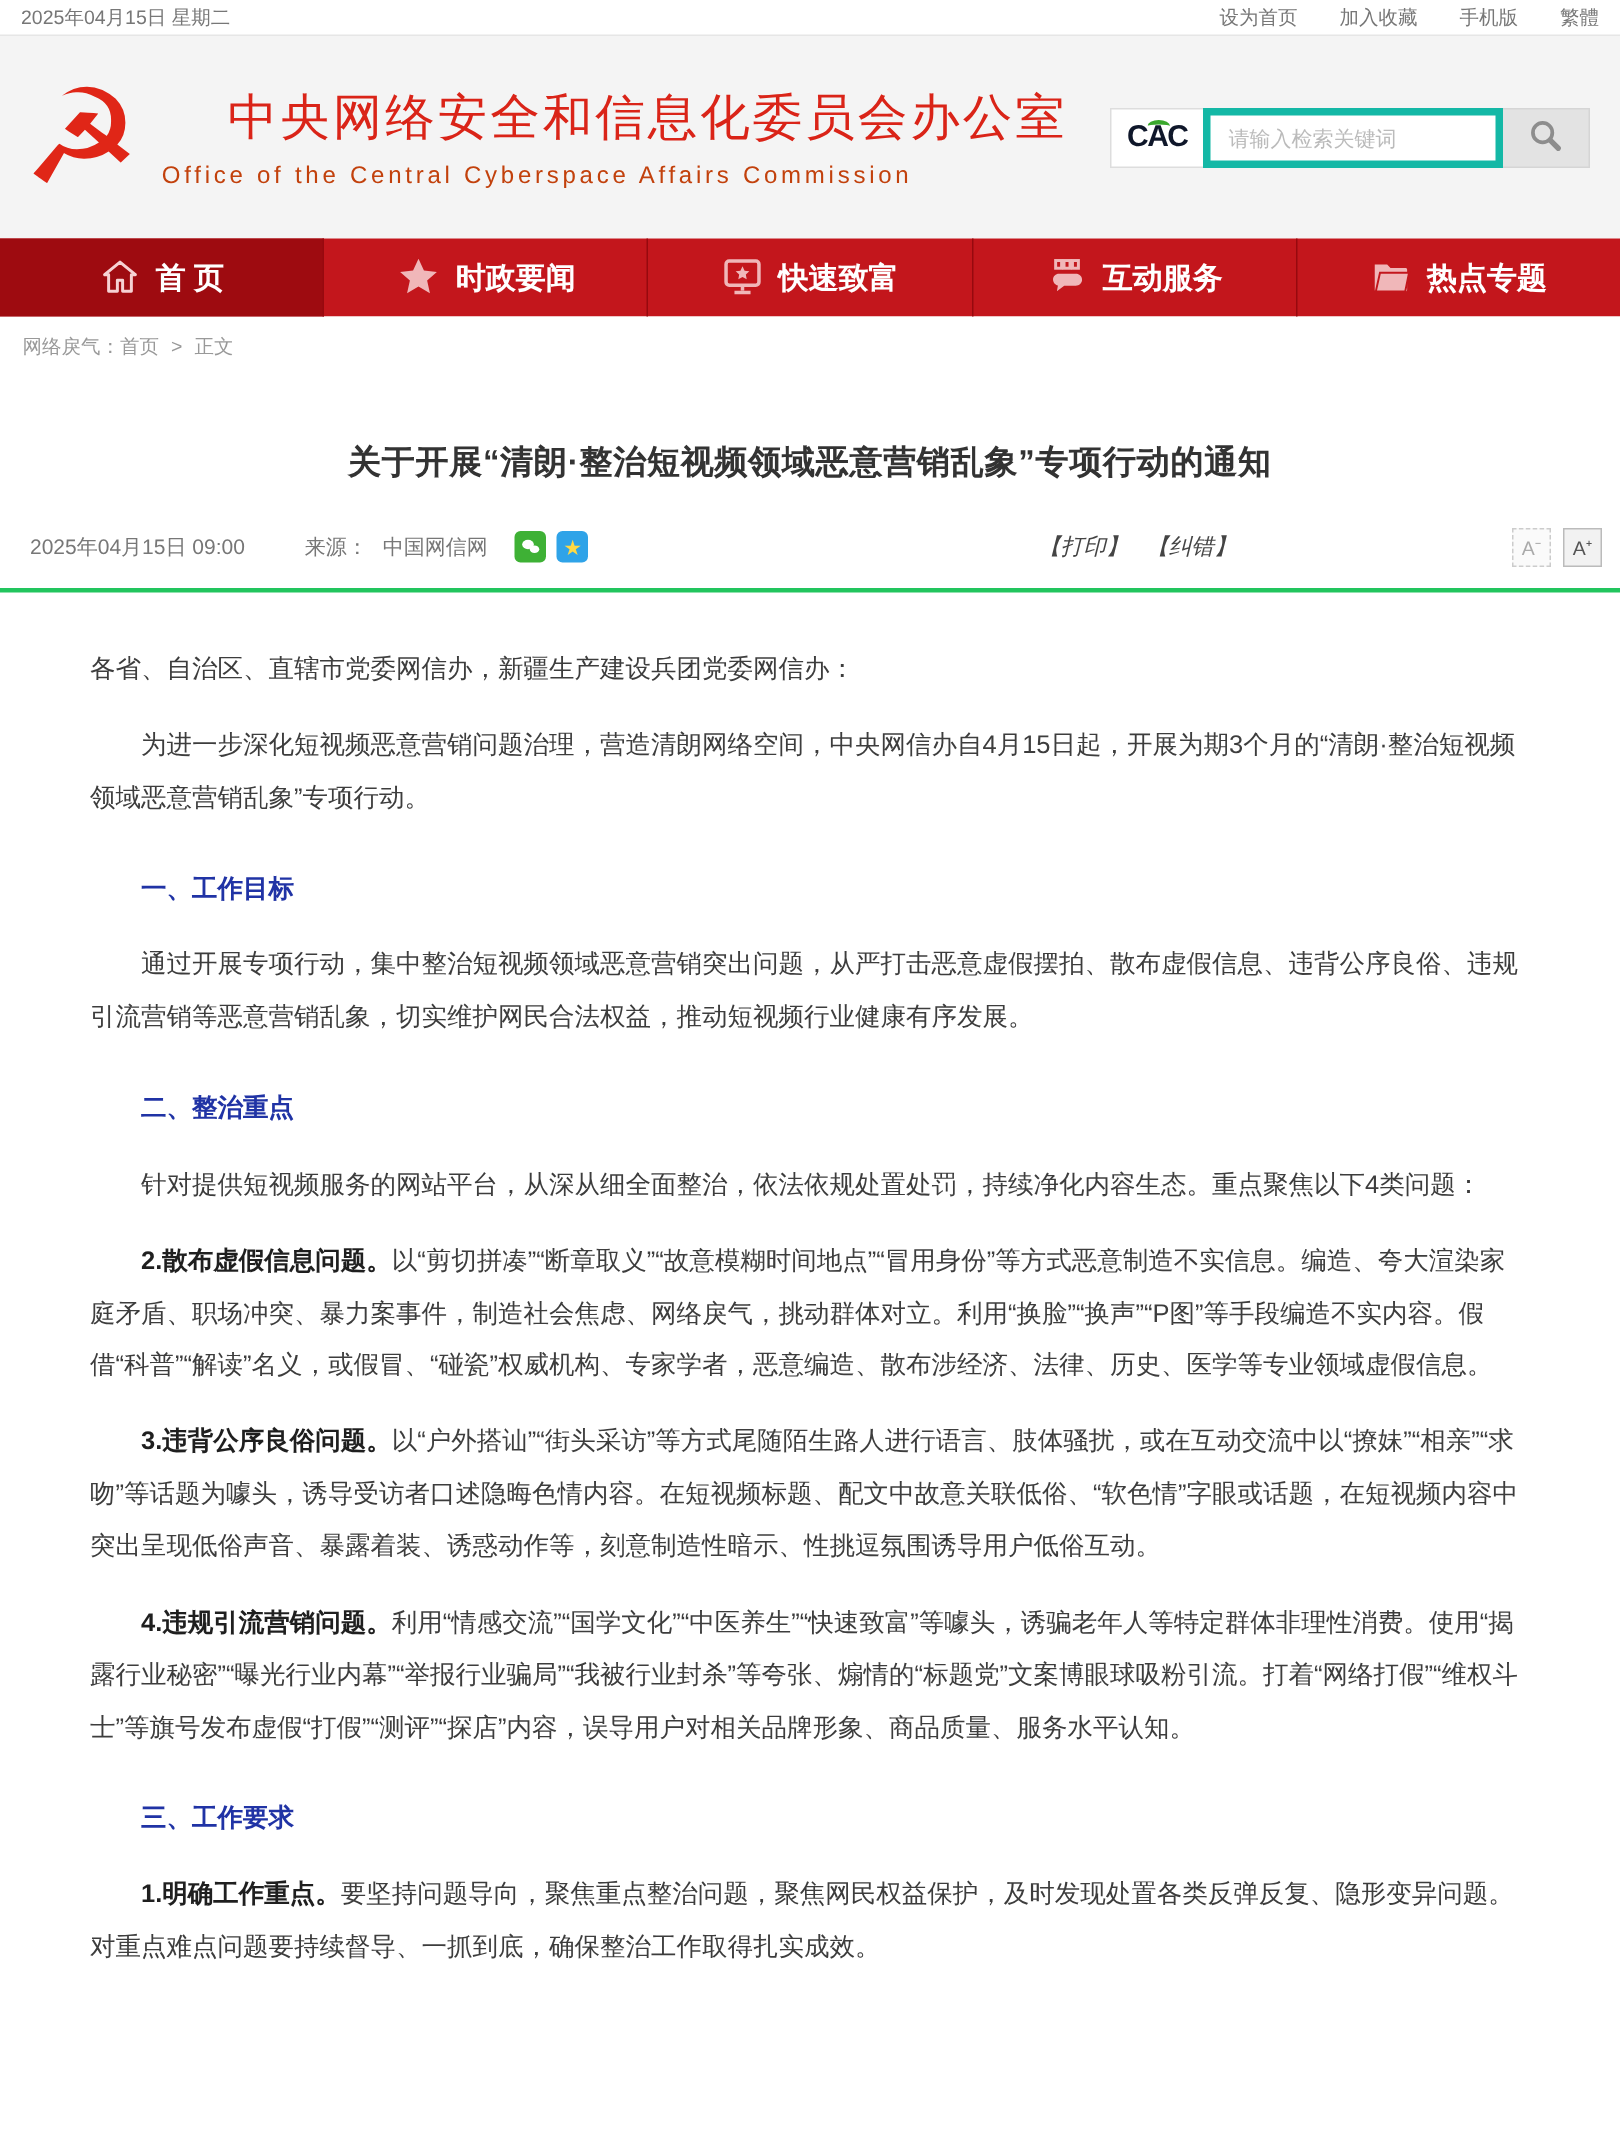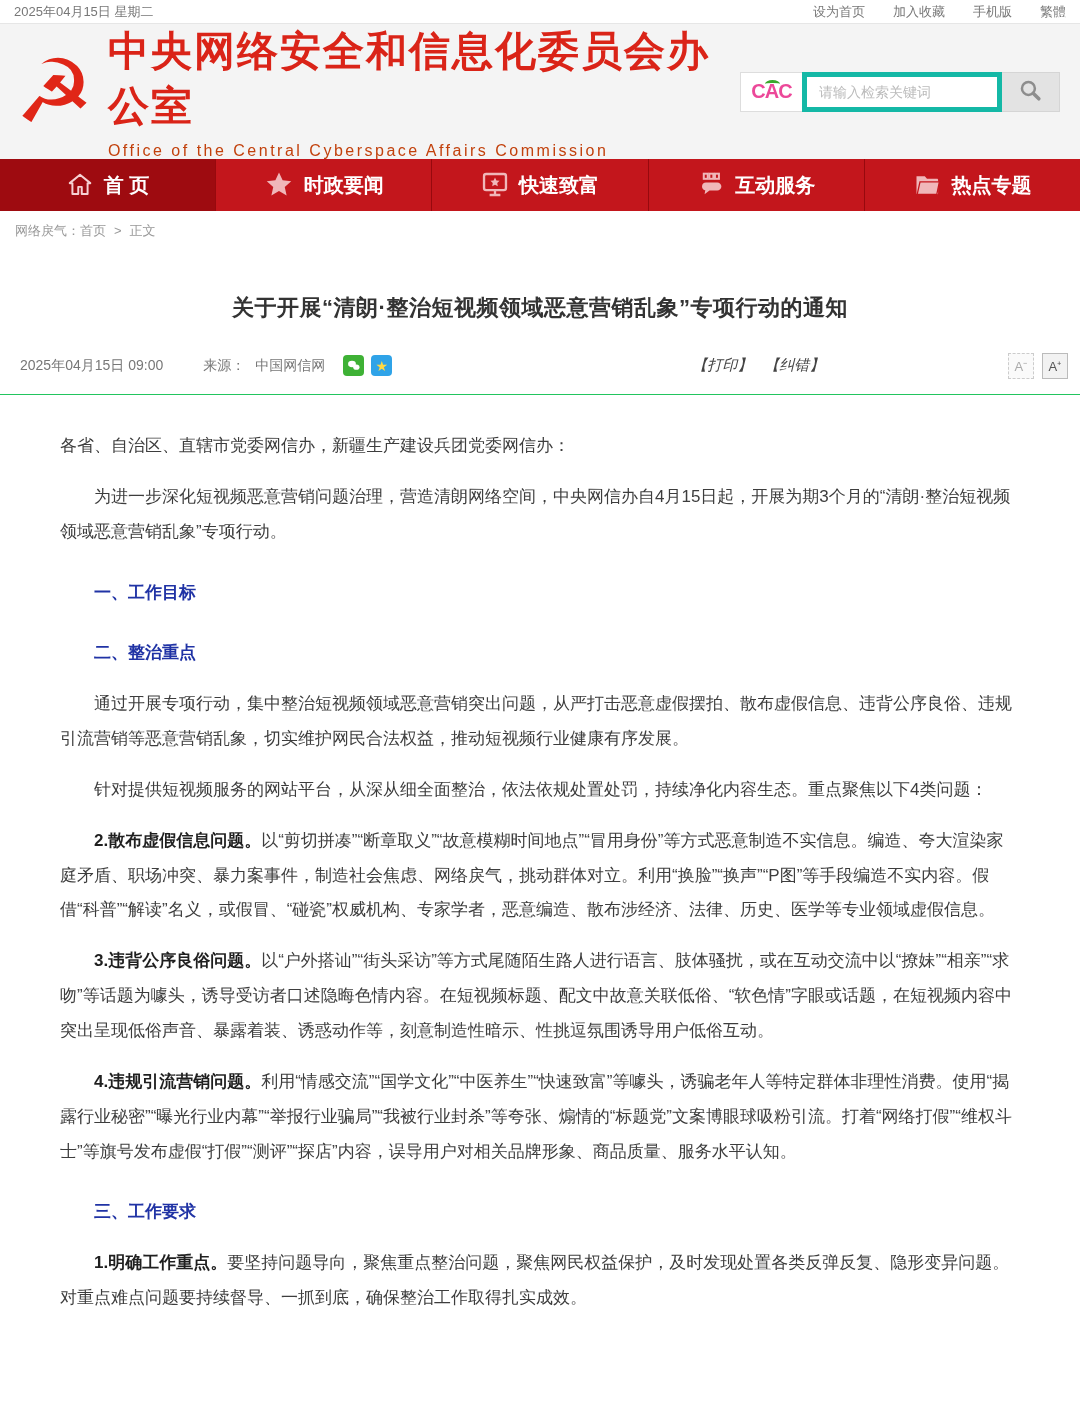--- a/index.html
+++ b/index.html
@@ -9,26 +9,26 @@
   
   .topbar { height:24px; background:#fff; border-bottom:1px solid #e6e6e6;
             display:flex; align-items:center; padding:0 14px; font-size:13px; color:#777; }
   .topbar-links { margin-left:auto; display:flex; gap:28px; }
   .toplink { color:#777; cursor:pointer; }
 
   
   .header { height:135px; background:#f4f4f4; display:flex; align-items:center; padding:0 20px 0 15px; }
   .brand { display:flex; align-items:center; }
   .emblem { font-family:"DejaVu Sans",sans-serif; font-size:88px; line-height:92px; color:#e02617; margin-right:14px; }
-  .site-title { font-size:41px; font-weight:bold; color:#da2418; letter-spacing:2px; }
+  .site-title { font-size:33px; font-weight:normal; color:#da2418; letter-spacing:2px;margin-left:44px; }
   .site-subtitle { font-size:16px; color:#c2410c; letter-spacing:2.5px; margin-top:8px; }
   .search { margin-left:auto; display:flex; align-items:stretch; height:40px; }
   .cac-logo { width:62px; background:#fff; border:1px solid #ddd; border-right:none;
               display:flex; align-items:center; justify-content:center; position:relative;
-              font-weight:bold; font-size:20px; color:#ec4899; letter-spacing:-1px; }
+              font-weight:bold; font-size:20px; color:#0f172a; letter-spacing:-1px; }
   .cac-arc { position:absolute; top:7px; left:24px; width:15px; height:8px;
              border-top:3px solid #3aa82c; border-radius:50% 50% 0 0; }
   .search-input { width:200px; border:5px solid #14b8a6; padding:0 12px; font-size:14px; color:#333; outline:none; background:#fff; }
   .search-input::placeholder { color:#bbb; }
   .search-btn { width:58px; background:#e3e3e3; border:1px solid #d5d5d5; border-left:none; cursor:pointer;
                 display:flex; align-items:center; justify-content:center; }
 
   
   .nav { height:52px; background:#c3161c; display:flex; }
   .nav-item { flex:1; display:flex; align-items:center; justify-content:center; gap:10px;
@@ -41,21 +41,21 @@
   
   .breadcrumb { height:40px; display:flex; align-items:center; padding:0 15px;
                 font-size:13px; color:#999; background:#fff; }
   .bc-link { color:#999; cursor:pointer; }
   .bc-sep { margin:0 8px; }
 
   
   .article-title { text-align:center; font-size:22px; font-weight:bold; color:#333;
                    margin:42px 60px 0; letter-spacing:0.5px; }
   .meta { display:flex; align-items:center; height:58px; margin-top:14px;
-          padding:0 12px 0 20px; border-bottom:1px solid #22c55e; font-size:14px; color:#777; }
+          padding:0 12px 0 20px; border-bottom:3px solid #22c55e; font-size:14px; color:#777; }
   .meta-date { margin-right:40px; }
   .meta-source-label { margin-right:10px; }
   .meta-source { margin-right:18px; }
   .share { display:flex; gap:7px; }
   .share-ic { width:21px; height:21px; border-radius:4px; display:flex; align-items:center;
               justify-content:center; cursor:pointer; }
   .share-ic.wechat { background:#3eb135; }
   .share-ic.qzone { background:#2fa3e8; color:#ffd944; font-size:14px; line-height:1; }
   .meta-actions { margin-left:300px; display:flex; gap:12px; font-size:15px; color:#444;font-style:italic; }
   .meta-actions span { cursor:pointer; }
@@ -191,22 +191,22 @@
       <span class="fontsize">
         <button class="fs-btn minus">A⁻</button>
         <button class="fs-btn plus">A⁺</button>
       </span>
     </div>
 
     <div class="article-body" id="article-body">
         <p class="para plain">各省、自治区、直辖市党委网信办，新疆生产建设兵团党委网信办：</p>
         <p class="para indent">为进一步深化短视频恶意营销问题治理，营造清朗网络空间，中央网信办自4月15日起，开展为期3个月的“清朗·整治短视频领域恶意营销乱象”专项行动。</p>
         <p class="para heading">一、工作目标</p>
+        <p class="para indent">通过开展专项行动，集中整治短视频领域恶意营销突出问题，从严打击恶意虚假摆拍、散布虚假信息、违背公序良俗、违规引流营销等恶意营销乱象，切实维护网民合法权益，推动短视频行业健康有序发展。</p>
         <p class="para heading">二、整治重点</p>
-        <p class="para indent">通过开展专项行动，集中整治短视频领域恶意营销突出问题，从严打击恶意虚假摆拍、散布虚假信息、违背公序良俗、违规引流营销等恶意营销乱象，切实维护网民合法权益，推动短视频行业健康有序发展。</p>
         <p class="para indent">针对提供短视频服务的网站平台，从深从细全面整治，依法依规处置处罚，持续净化内容生态。重点聚焦以下4类问题：</p>
         <p class="para item"><span class="lead">2.散布虚假信息问题。</span>以“剪切拼凑”“断章取义”“故意模糊时间地点”“冒用身份”等方式恶意制造不实信息。编造、夸大渲染家庭矛盾、职场冲突、暴力案事件，制造社会焦虑、网络戾气，挑动群体对立。利用“换脸”“换声”“P图”等手段编造不实内容。假借“科普”“解读”名义，或假冒、“碰瓷”权威机构、专家学者，恶意编造、散布涉经济、法律、历史、医学等专业领域虚假信息。</p>
         <p class="para item"><span class="lead">3.违背公序良俗问题。</span>以“户外搭讪”“街头采访”等方式尾随陌生路人进行语言、肢体骚扰，或在互动交流中以“撩妹”“相亲”“求吻”等话题为噱头，诱导受访者口述隐晦色情内容。在短视频标题、配文中故意关联低俗、“软色情”字眼或话题，在短视频内容中突出呈现低俗声音、暴露着装、诱惑动作等，刻意制造性暗示、性挑逗氛围诱导用户低俗互动。</p>
         <p class="para item"><span class="lead">4.违规引流营销问题。</span>利用“情感交流”“国学文化”“中医养生”“快速致富”等噱头，诱骗老年人等特定群体非理性消费。使用“揭露行业秘密”“曝光行业内幕”“举报行业骗局”“我被行业封杀”等夸张、煽情的“标题党”文案博眼球吸粉引流。打着“网络打假”“维权斗士”等旗号发布虚假“打假”“测评”“探店”内容，误导用户对相关品牌形象、商品质量、服务水平认知。</p>
         <p class="para heading">三、工作要求</p>
         <p class="para item"><span class="lead">1.明确工作重点。</span>要坚持问题导向，聚焦重点整治问题，聚焦网民权益保护，及时发现处置各类反弹反复、隐形变异问题。对重点难点问题要持续督导、一抓到底，确保整治工作取得扎实成效。</p>
       </div>
 
   </div>
 

